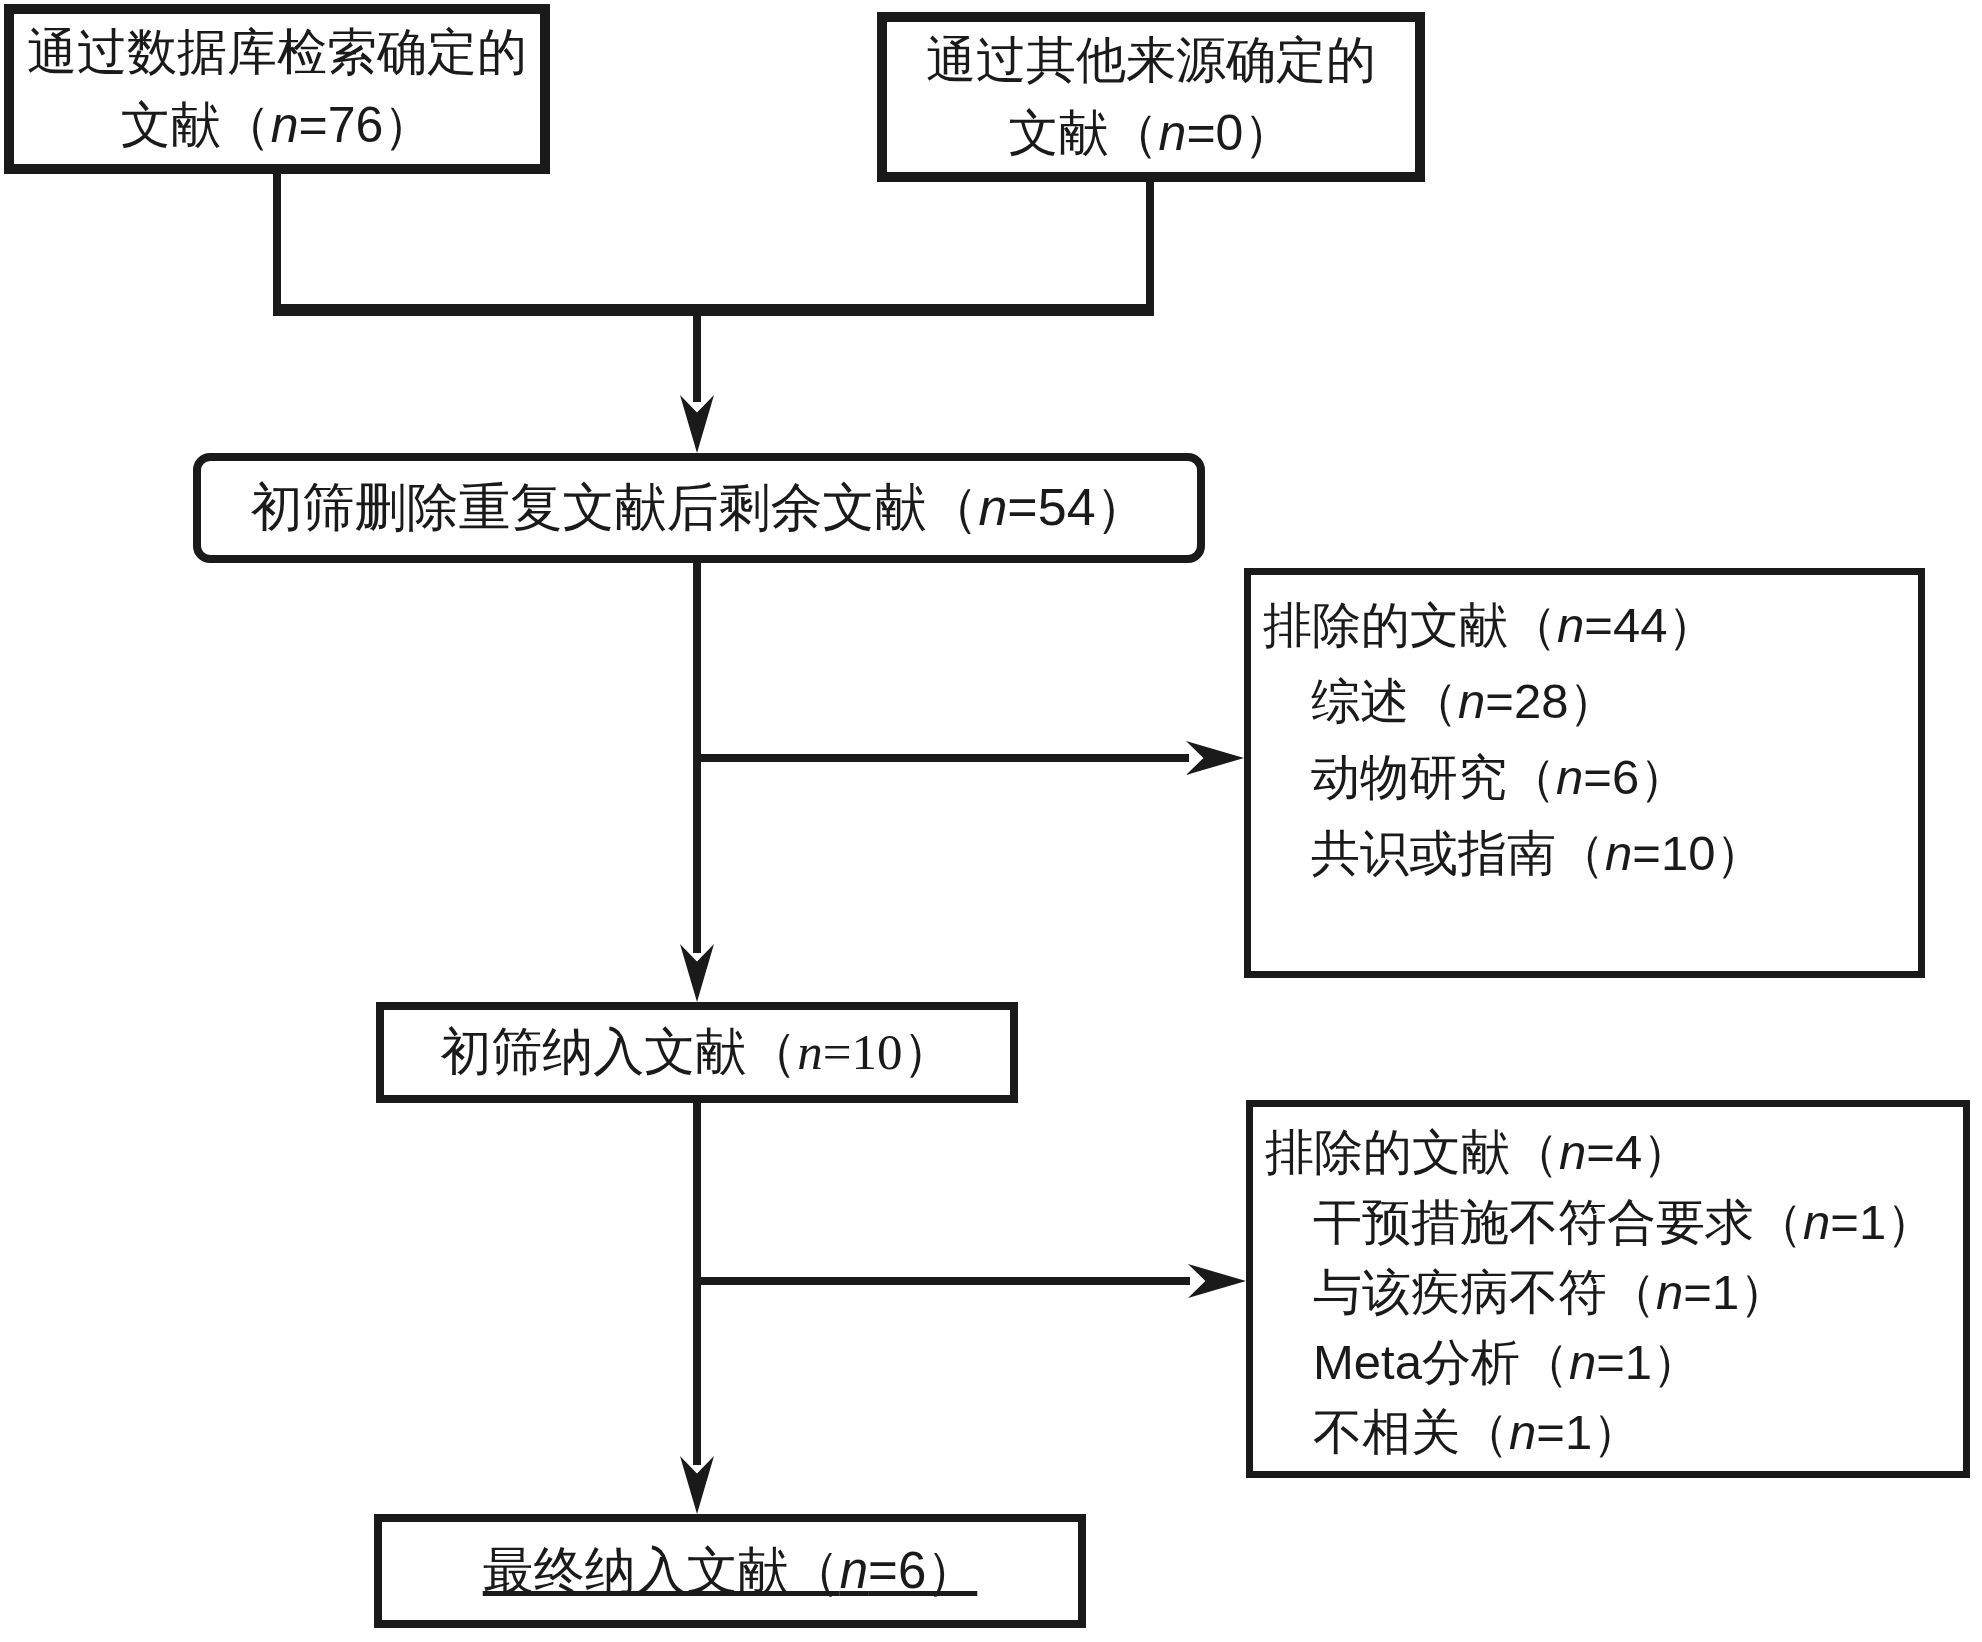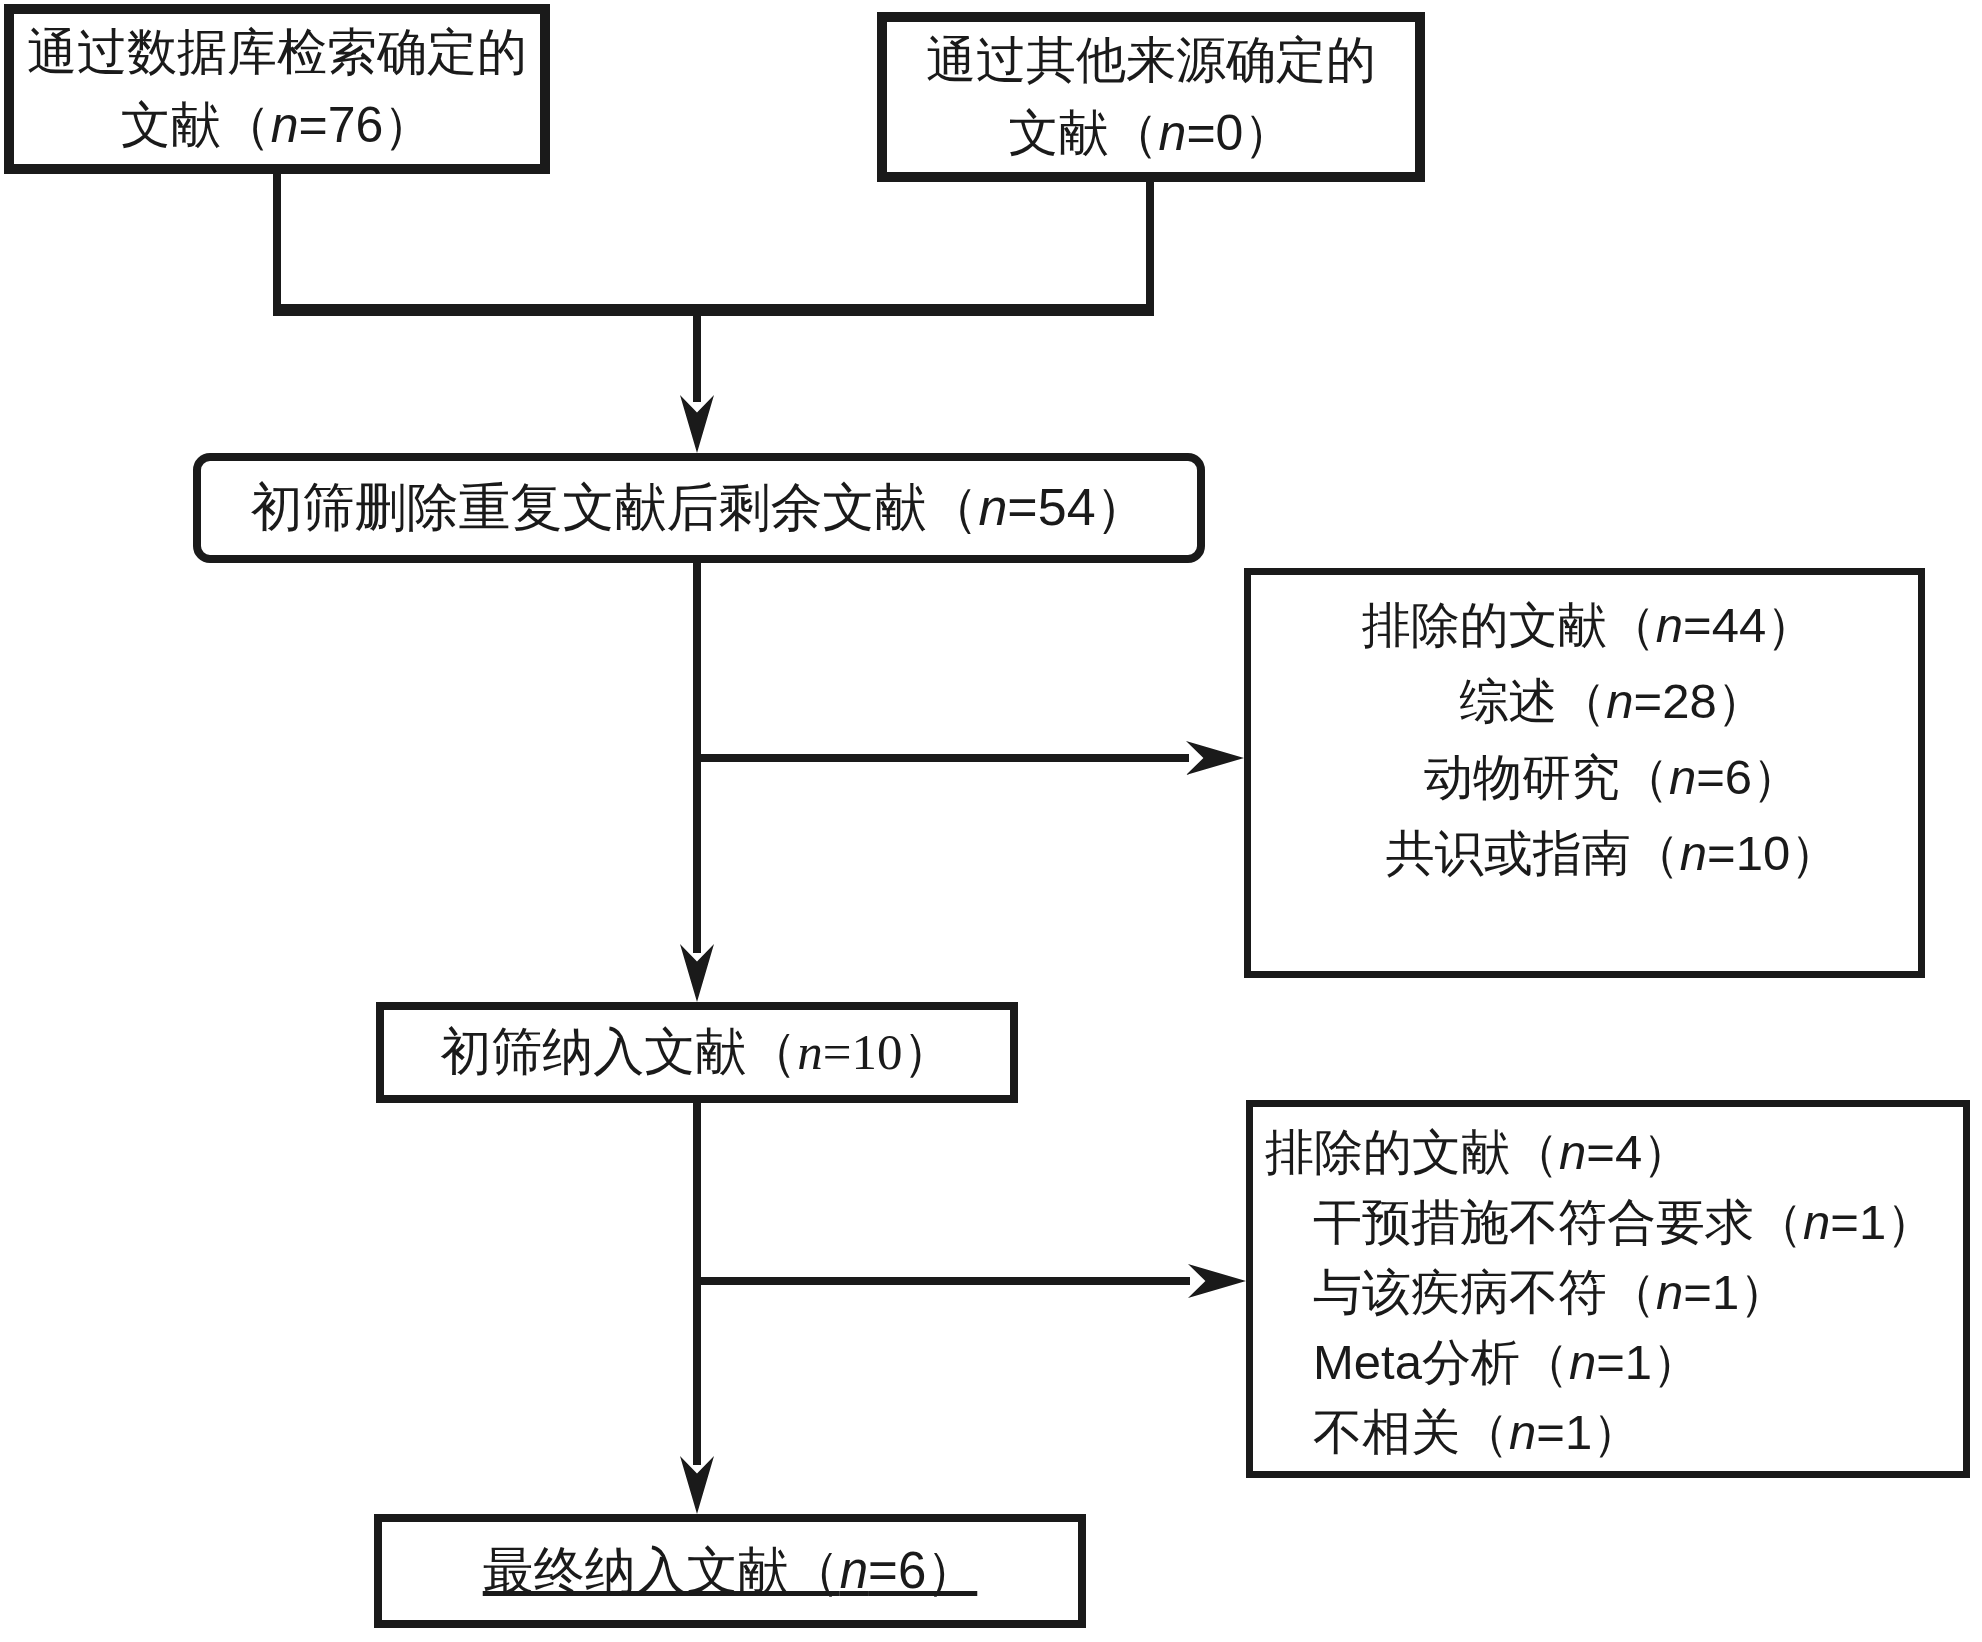--- a/index.html
+++ b/index.html
@@ -26,21 +26,21 @@
   .box-center {
     display: flex;
     flex-direction: column;
     justify-content: center;
     align-items: center;
     text-align: center;
   }
   #box-db      { left: 4px;    top: 4px;    width: 546px; height: 170px; border-width: 10px; font-size: 50px; line-height: 73px; }
   #box-other   { left: 877px;  top: 4px;    width: 548px; height: 170px; border-width: 10px; font-size: 50px; line-height: 73px; margin-top: 8px; }
   #box-n54     { left: 193px;  top: 453px;  width: 1012px; height: 110px; font-size: 52px; border-radius: 17px; }
-  #box-excl1   { left: 1244px; top: 568px;  width: 681px; height: 410px; border-width: 7px; font-size: 49px; line-height: 76px; padding: 12px 4px 0 12px; text-align: center; }
+  #box-excl1   { left: 1244px; top: 568px;  width: 681px; height: 410px; border-width: 7px; font-size: 49px; line-height: 76px; padding: 12px 4px 0 12px; }
   #box-n10     { left: 376px;  top: 1002px; width: 642px; height: 101px; font-size: 51px; font-family: Liberation Serif, serif; }
   #box-excl2   { left: 1246px; top: 1100px; width: 724px; height: 378px; border-width: 7px; font-size: 49px; line-height: 70px; padding: 10px 4px 12px 12px; }
   #box-final   { left: 374px;  top: 1514px; width: 712px; height: 114px; font-size: 51px; text-decoration: underline; }
 
   .box-list .line { white-space: nowrap; }
   .box-list .line.indent { padding-left: 48px; }
 
   .connector {
     position: absolute;
     background: #1a1a1a;

